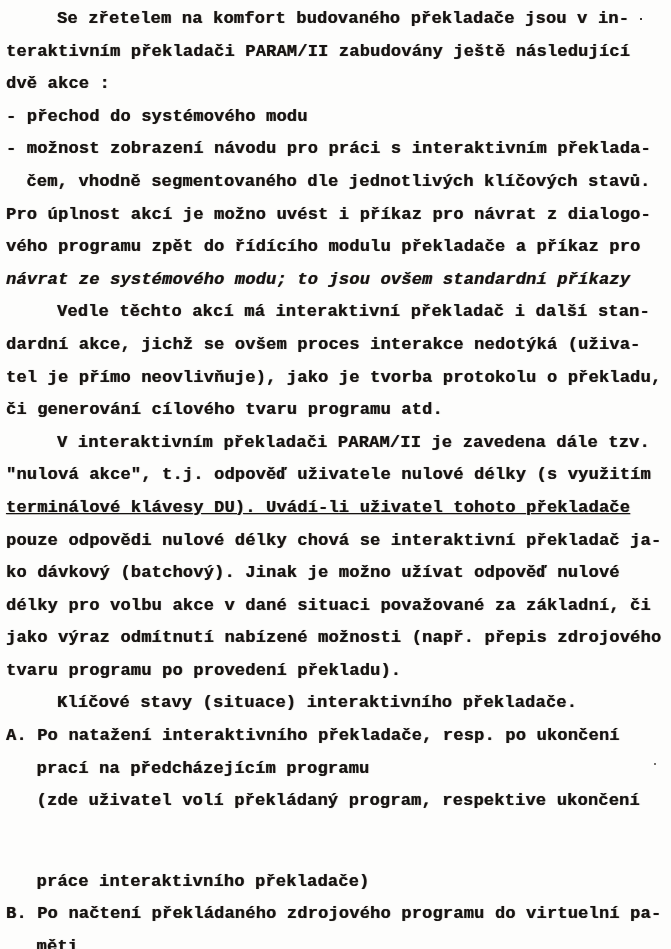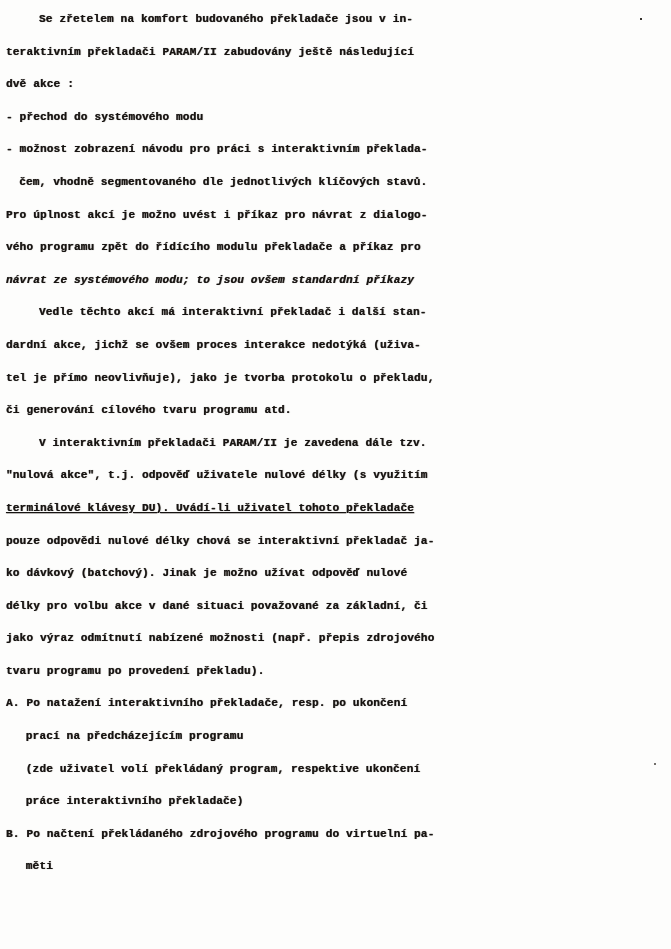--- a/index.html
+++ b/index.html
@@ -32,21 +32,21 @@
       radial-gradient(circle 1px   at 601px 562px, rgba(20,15,10,.45) 60%, transparent 62%),
       radial-gradient(circle 1px   at 550px 689px, rgba(20,15,10,.55) 60%, transparent 62%),
       radial-gradient(circle 1px   at 240px 712px, rgba(20,15,10,.50) 60%, transparent 62%),
       radial-gradient(circle 1.2px at 655px 764px, rgba(20,15,10,.60) 60%, transparent 62%),
       radial-gradient(circle 1px   at 352px 843px, rgba(20,15,10,.50) 60%, transparent 62%),
       radial-gradient(circle 1px   at 630px 660px, rgba(20,15,10,.45) 60%, transparent 62%),
       radial-gradient(circle 1px   at 430px 292px, rgba(20,15,10,.40) 60%, transparent 62%),
       radial-gradient(circle 1px   at 585px 912px, rgba(20,15,10,.40) 60%, transparent 62%);
     font-family: "Liberation Mono", "DejaVu Sans Mono", monospace;
     font-weight: 700;
-    font-size: 11px;
+    font-size: 17px;
     letter-spacing: 0.2px;
     line-height: 32.6px;
     color: #171412;
     
     text-shadow:
       0.45px 0.35px 0.7px rgba(25,18,12,0.65),
       -0.25px 0.25px 0.45px rgba(25,18,12,0.38);
   }
   .line {
     white-space: pre;
@@ -73,20 +73,21 @@
       <div class="line" style="padding-left: 0ch;">tel je přímo neovlivňuje), jako je tvorba protokolu o překladu,</div>
       <div class="line" style="padding-left: 0ch;">či generování cílového tvaru programu atd.</div>
       <div class="line" style="padding-left: 5ch;">V interaktivním překladači PARAM/II je zavedena dále tzv.</div>
       <div class="line" style="padding-left: 0ch;">"nulová akce", t.j. odpověď uživatele nulové délky (s využitím</div>
       <div class="line" style="padding-left: 0ch; text-decoration: underline;">terminálové klávesy DU). Uvádí-li uživatel tohoto překladače</div>
       <div class="line" style="padding-left: 0ch;">pouze odpovědi nulové délky chová se interaktivní překladač ja-</div>
       <div class="line" style="padding-left: 0ch;">ko dávkový (batchový). Jinak je možno užívat odpověď nulové</div>
       <div class="line" style="padding-left: 0ch;">délky pro volbu akce v dané situaci považované za základní, či</div>
       <div class="line" style="padding-left: 0ch;">jako výraz odmítnutí nabízené možnosti (např. přepis zdrojového</div>
       <div class="line" style="padding-left: 0ch;">tvaru programu po provedení překladu).</div>
+      <div class="line" style="padding-left: 5ch;">Klíčové stavy (situace) interaktivního překladače.</div>
       <div class="line" style="padding-left: 0ch;">A. Po natažení interaktivního překladače, resp. po ukončení</div>
       <div class="line" style="padding-left: 3ch;">prací na předcházejícím programu</div>
       <div class="line" style="padding-left: 3ch;">(zde uživatel volí překládaný program, respektive ukončení</div>
-      <div class="line" style="padding-left: 3ch;">práce interaktivního překladače)</div>
+      <div class="line" style="padding-left: 3ch; margin-top: 48px;">práce interaktivního překladače)</div>
       <div class="line" style="padding-left: 0ch;">B. Po načtení překládaného zdrojového programu do virtuelní pa-</div>
       <div class="line" style="padding-left: 3ch;">měti</div>
     </div>
 </div>
 
 </body></html>

